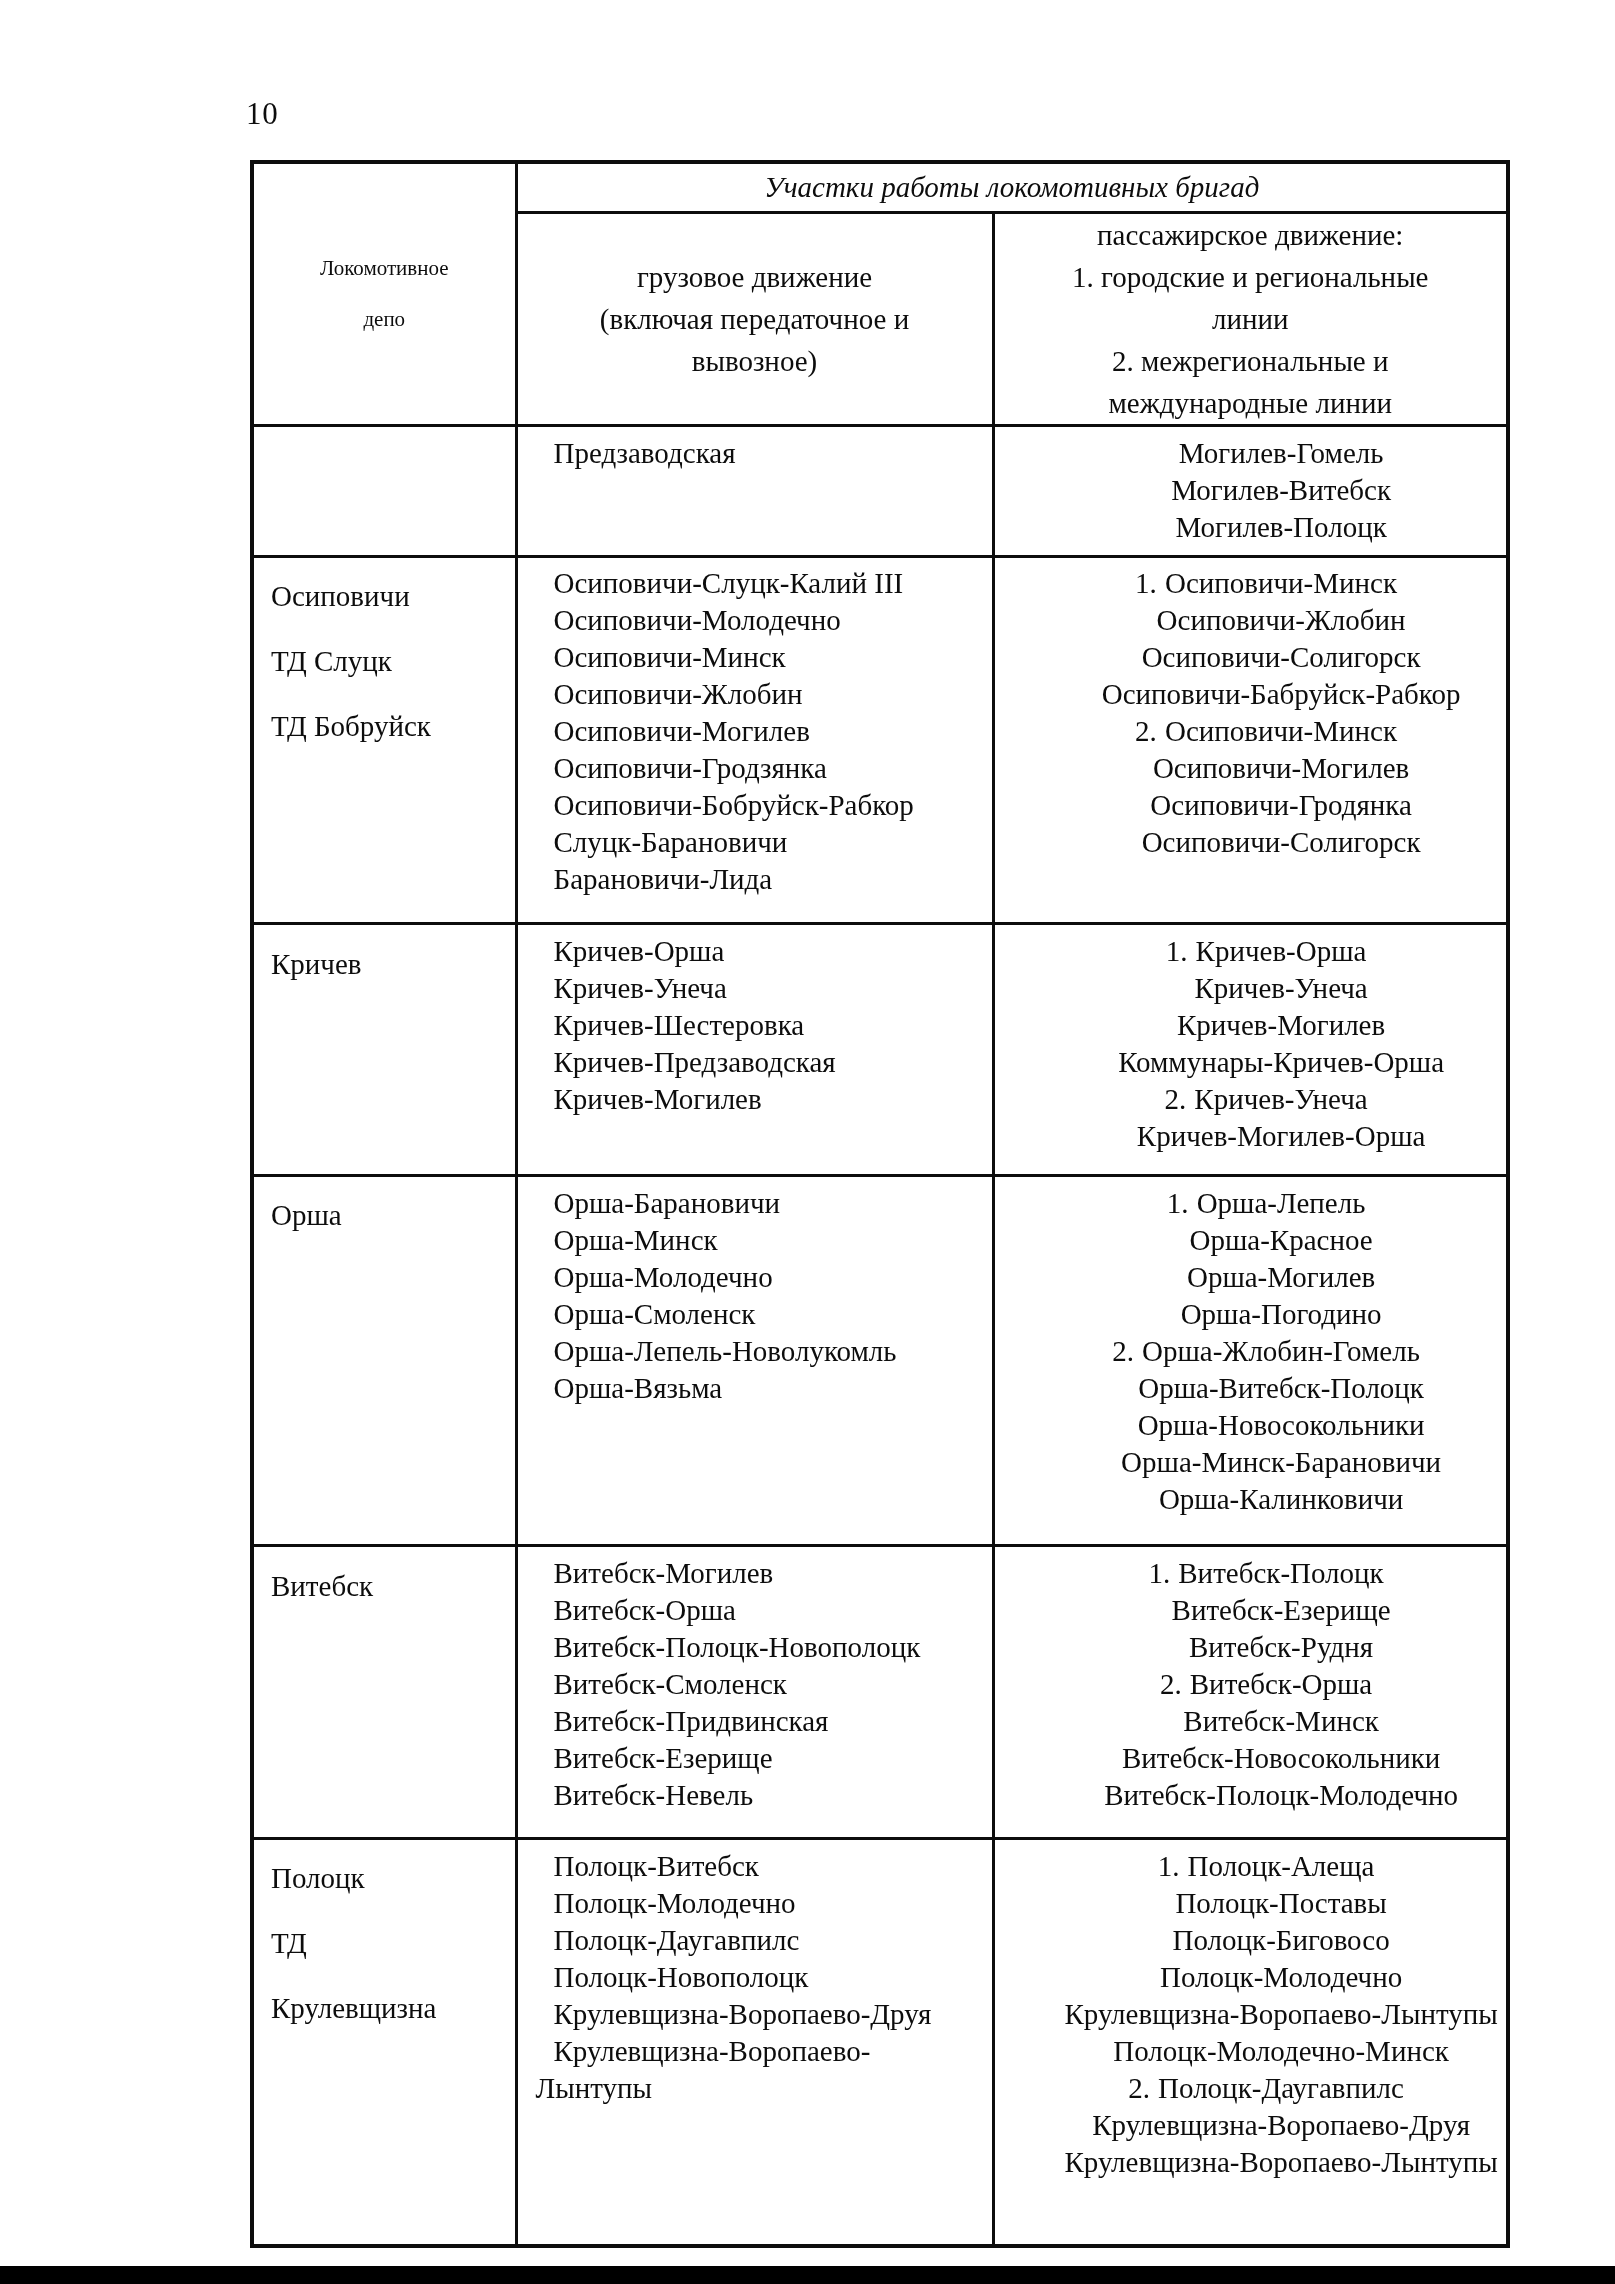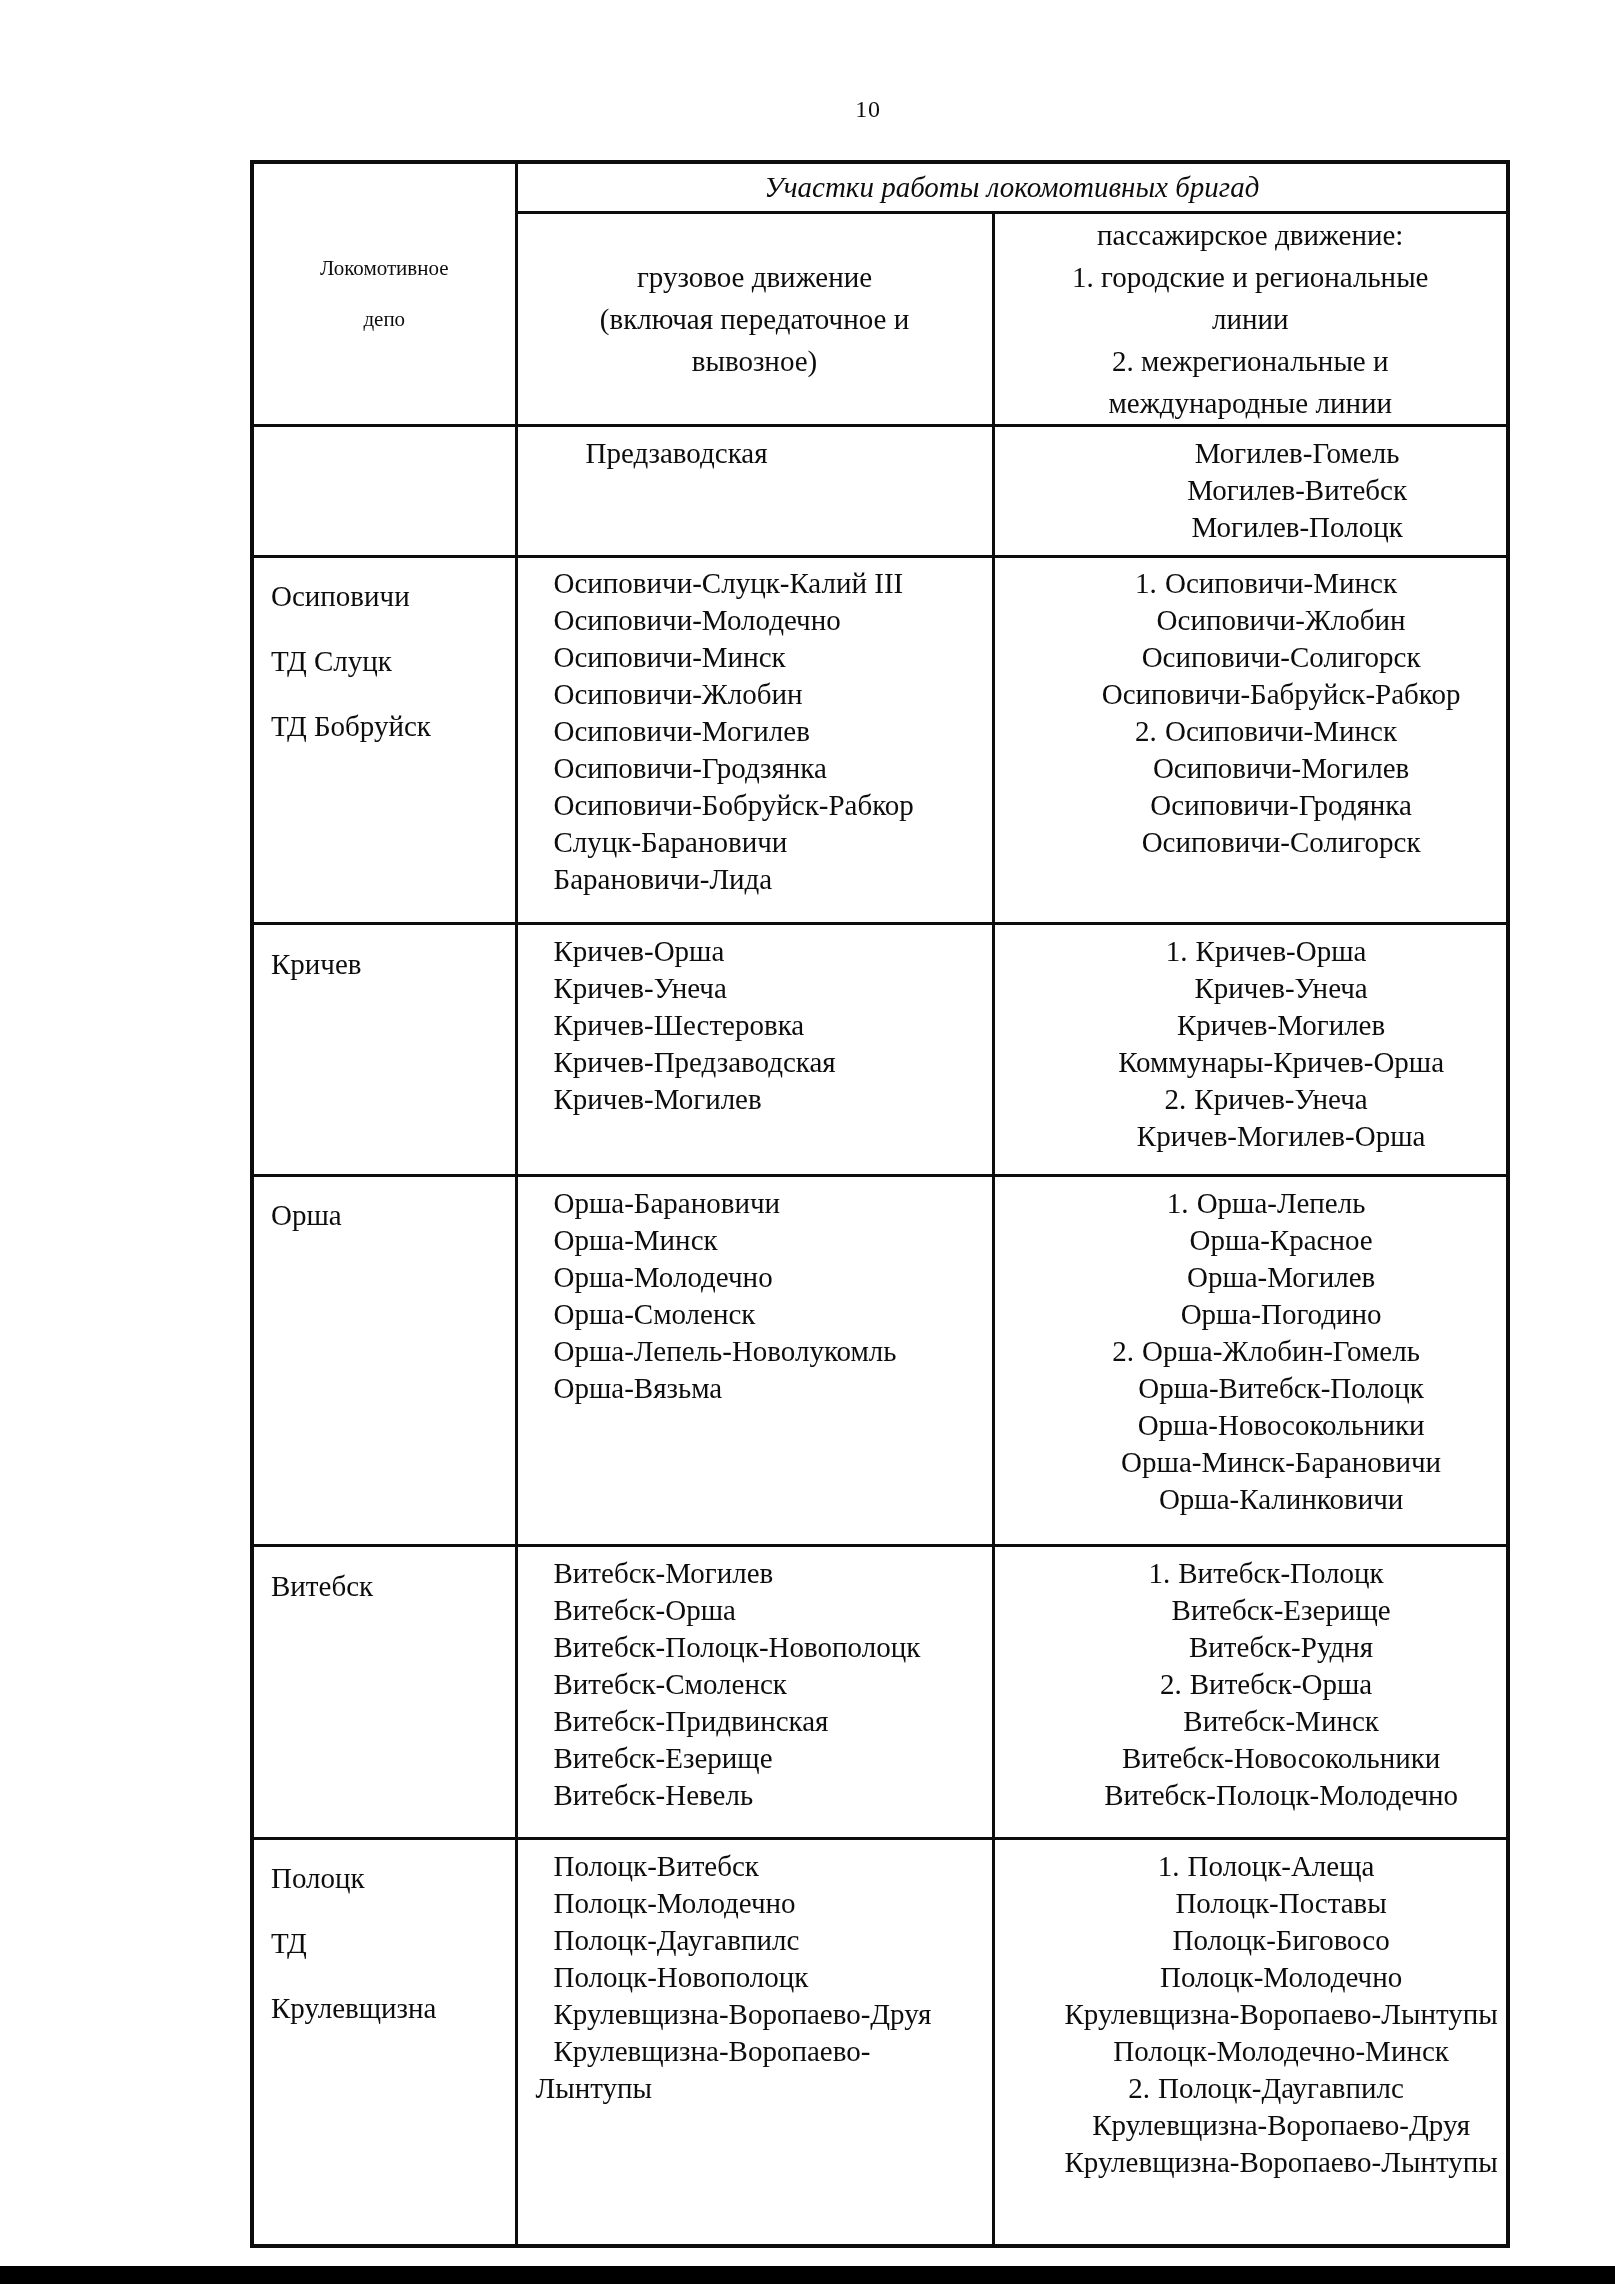--- a/index.html
+++ b/index.html
@@ -11,24 +11,24 @@
     position: relative;
     width: 1616px;
     height: 2284px;
     font-family: "Liberation Serif", "DejaVu Serif", serif;
     color: #0d0d0d;
     overflow: hidden;
   }
   .page-number {
     position: absolute;
     top: 96px;
-    left: 240px;
+    left: 246px;
     width: 1256px;
-    text-align: center;
-    font-size: 24px;
+    text-align: left;
+    font-size: 31px;
     letter-spacing: 0.7px;
   }
   table.main-table {
     position: absolute;
     left: 250px;
     top: 160px;
     width: 1256px;
     border-collapse: collapse;
     table-layout: fixed;
     border: 4.6px solid #0d0d0d;
@@ -56,21 +56,21 @@
     font-size: 21px;
   }
   th.freight-header, th.passenger-header {
     height: 210px;
     text-align: center;
     vertical-align: middle;
     line-height: 42px;
     font-size: 29px;
   }
   
-  tbody tr:nth-child(1) td { height: 112px; padding-left: 32px; }
+  tbody tr:nth-child(1) td { height: 112px; }
   tbody tr:nth-child(2) td { height: 349px; }
   tbody tr:nth-child(3) td { height: 233px; }
   tbody tr:nth-child(4) td { height: 352px; }
   tbody tr:nth-child(5) td { height: 274px; }
   tbody tr:nth-child(6) td { height: 388px; }
 
   td.depot-cell {
     padding: 6.5px 5.2px 6.5px 17px;
     line-height: 65px;
   }

